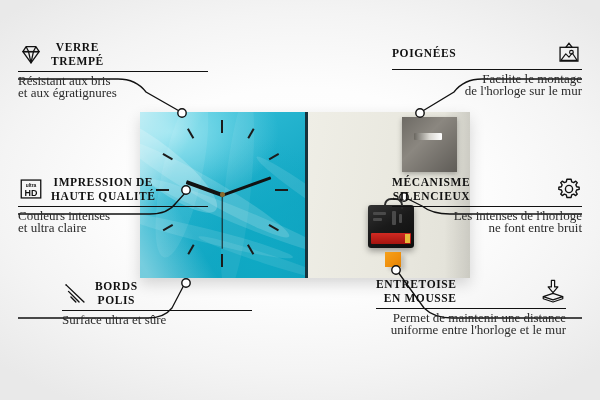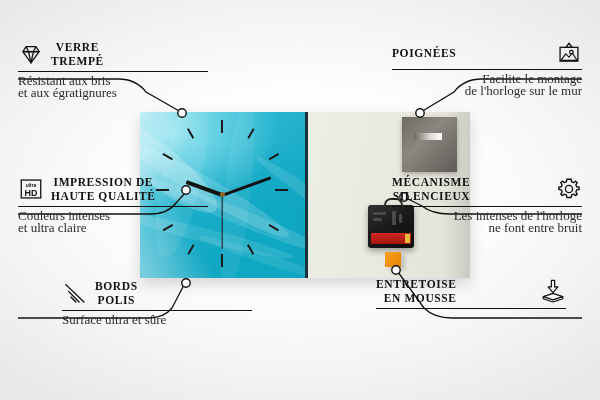--- a/index.html
+++ b/index.html
@@ -294,15 +294,19 @@
         </g>
       </svg>
       <div>
         <div class="title">
           <span>ENTRETOISE</span><br>
           <span>EN MOUSSE</span>
         </div>
       </div>
     </div>
     <div class="rule"></div>
+    <div class="sub">
+      <span>Permet de maintenir une distance</span><br>
+      <span>uniforme entre l'horloge et le mur</span>
+    </div>
   </div>
 
 </div>
 
 </body></html>

